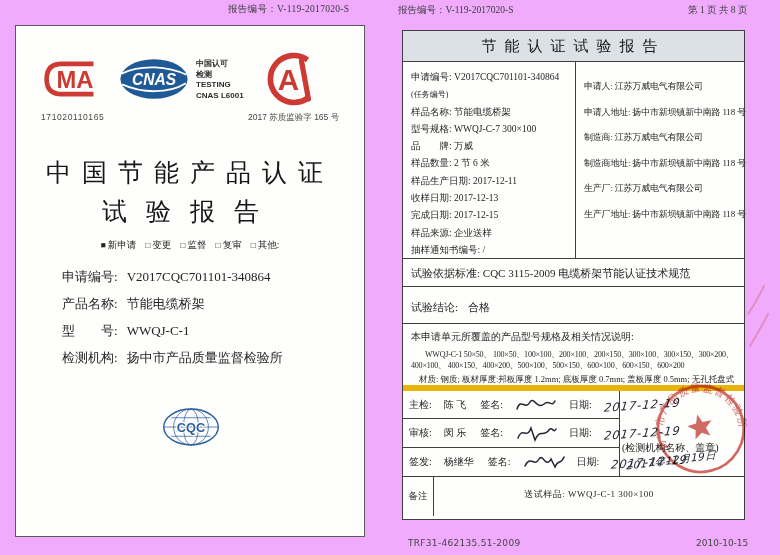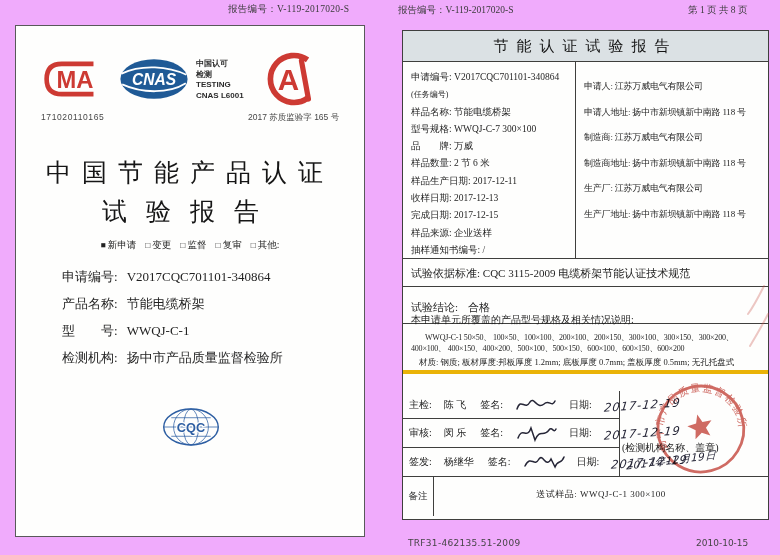--- a/index.html
+++ b/index.html
@@ -18,34 +18,34 @@
   .lp-title2{left:0;top:169px;width:100%;text-align:center;font-size:25px;letter-spacing:19px;color:#161616;}
   .cb-row{left:0;top:213px;width:100%;display:flex;justify-content:center;gap:9px;font-size:9.5px;color:#222;}
   .cb-row .box{margin-right:2px;font-size:8.5px;}
   .lp-fields{left:46px;top:242px;font-size:13px;}
   .lp-fields .frow{height:27px;white-space:nowrap;}
   .lp-fields .flabel{margin-right:9px;}
 
   
   .rp-head-l{left:398px;top:4px;font-size:9.5px;color:#3a3a3a;}
   .rp-head-r{left:688px;top:4px;font-size:9.5px;color:#3a3a3a;}
-  .rp-table{left:402px;top:30px;width:341px;height:488px;border:1.5px solid #3f3f3d;background:#fefefd;padding-left:24px;}
+  .rp-table{left:402px;top:30px;width:341px;height:488px;border:1.5px solid #3f3f3d;background:#fefefd;}
   .rt-title{left:0;top:0;width:100%;height:30px;line-height:30px;background:#dbe1e4;
             border-bottom:1px solid #3f3f3d;text-align:center;font-size:15px;letter-spacing:8px;color:#141414;}
   .rt-info{left:0;top:31px;width:100%;height:196px;border-bottom:1px solid #3f3f3d;}
   .rt-div{left:172px;top:0;bottom:0;width:1px;background:#3f3f3d;}
   .info-left{left:8px;top:7px;width:162px;font-size:9.5px;line-height:17.3px;white-space:nowrap;}
   .info-left div:nth-child(2){font-size:8px;}
   .info-right{left:181px;top:12px;width:158px;font-size:9px;line-height:25.5px;white-space:nowrap;letter-spacing:-.2px;}
   .rt-standard{left:0;top:227px;width:100%;height:29px;border-bottom:1px solid #3f3f3d;
                font-size:11px;box-sizing:border-box;padding:8px 0 0 8px;}
   .rt-conclusion{left:0;top:256px;width:100%;height:37px;border-bottom:1px solid #3f3f3d;
                  font-size:11px;box-sizing:border-box;padding:13px 0 0 8px;}
   .rt-conclusion .cval{margin-left:10px;}
-  .rt-coverage{left:0;top:276px;width:100%;height:67px;border-bottom:4px solid #eab308;
+  .rt-coverage{left:0;top:293px;width:100%;height:67px;border-bottom:6px solid #eab308;
                box-sizing:border-box;padding:6px 8px 0 8px;}
   .cov-head{font-size:10px;margin-bottom:5px;}
   .cov-models{font-size:8px;line-height:11px;letter-spacing:-.2px;white-space:nowrap;}
   .cov-models.ind{text-indent:14px;}
   .cov-mat{font-size:8.5px;margin-top:3px;text-indent:8px;white-space:nowrap;}
   .rt-sigs{left:0;top:360px;width:100%;height:85px;border-bottom:1px solid #3f3f3d;}
   .sig-row{position:absolute;left:0;width:216px;height:28px;display:flex;align-items:center;
            box-sizing:border-box;padding-left:6px;font-size:10px;gap:12px;white-space:nowrap;}
   .sig-row.b{border-bottom:1px solid #3f3f3d;}
   .sig-name{margin-right:2px;}

